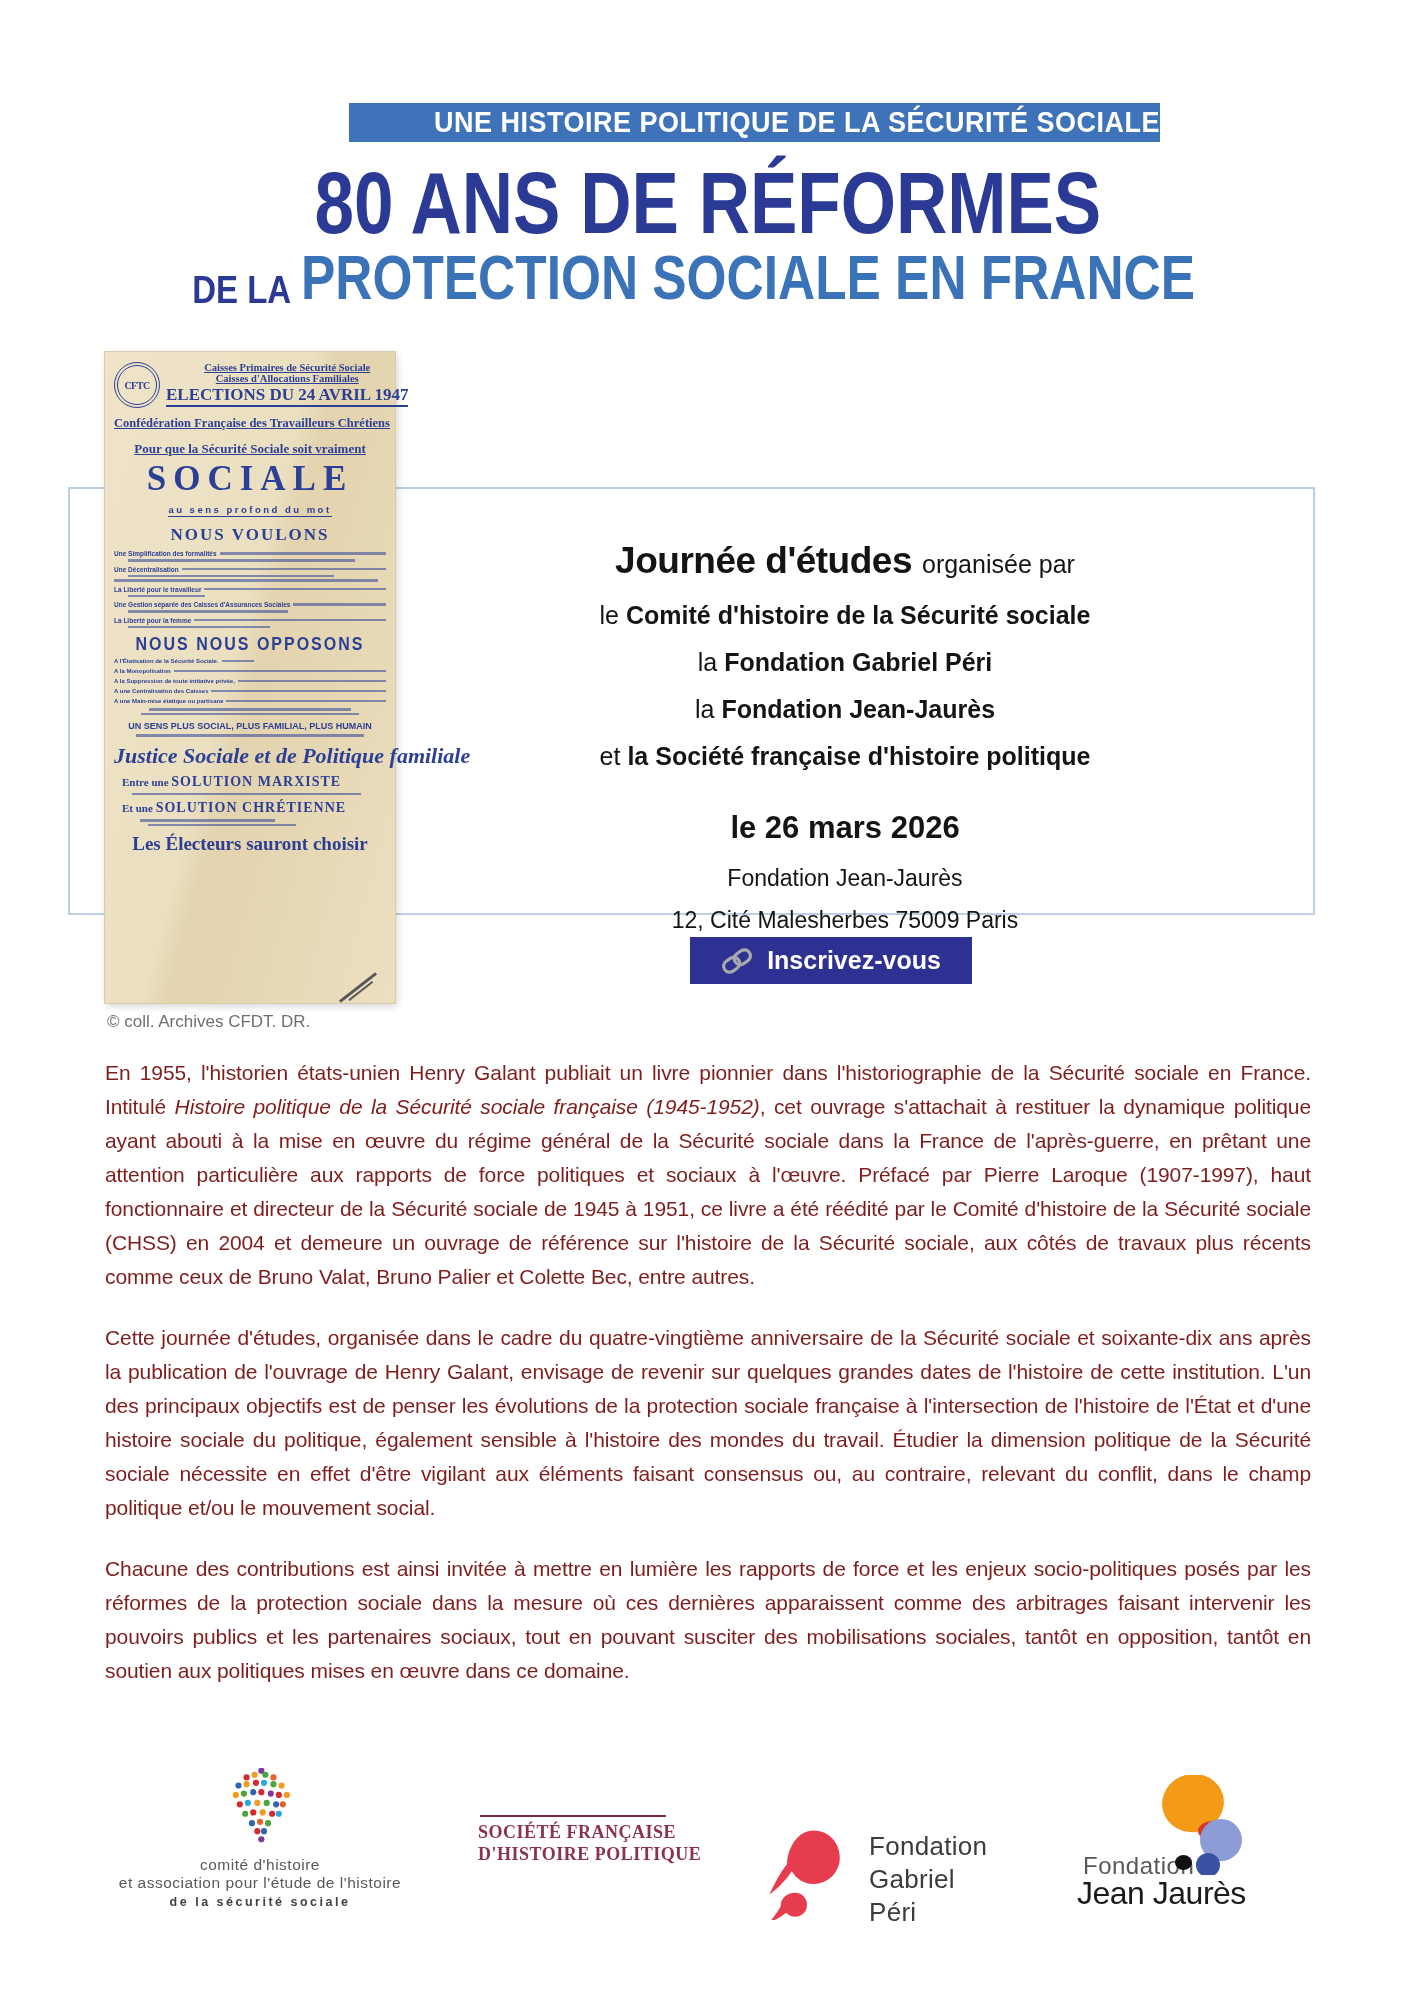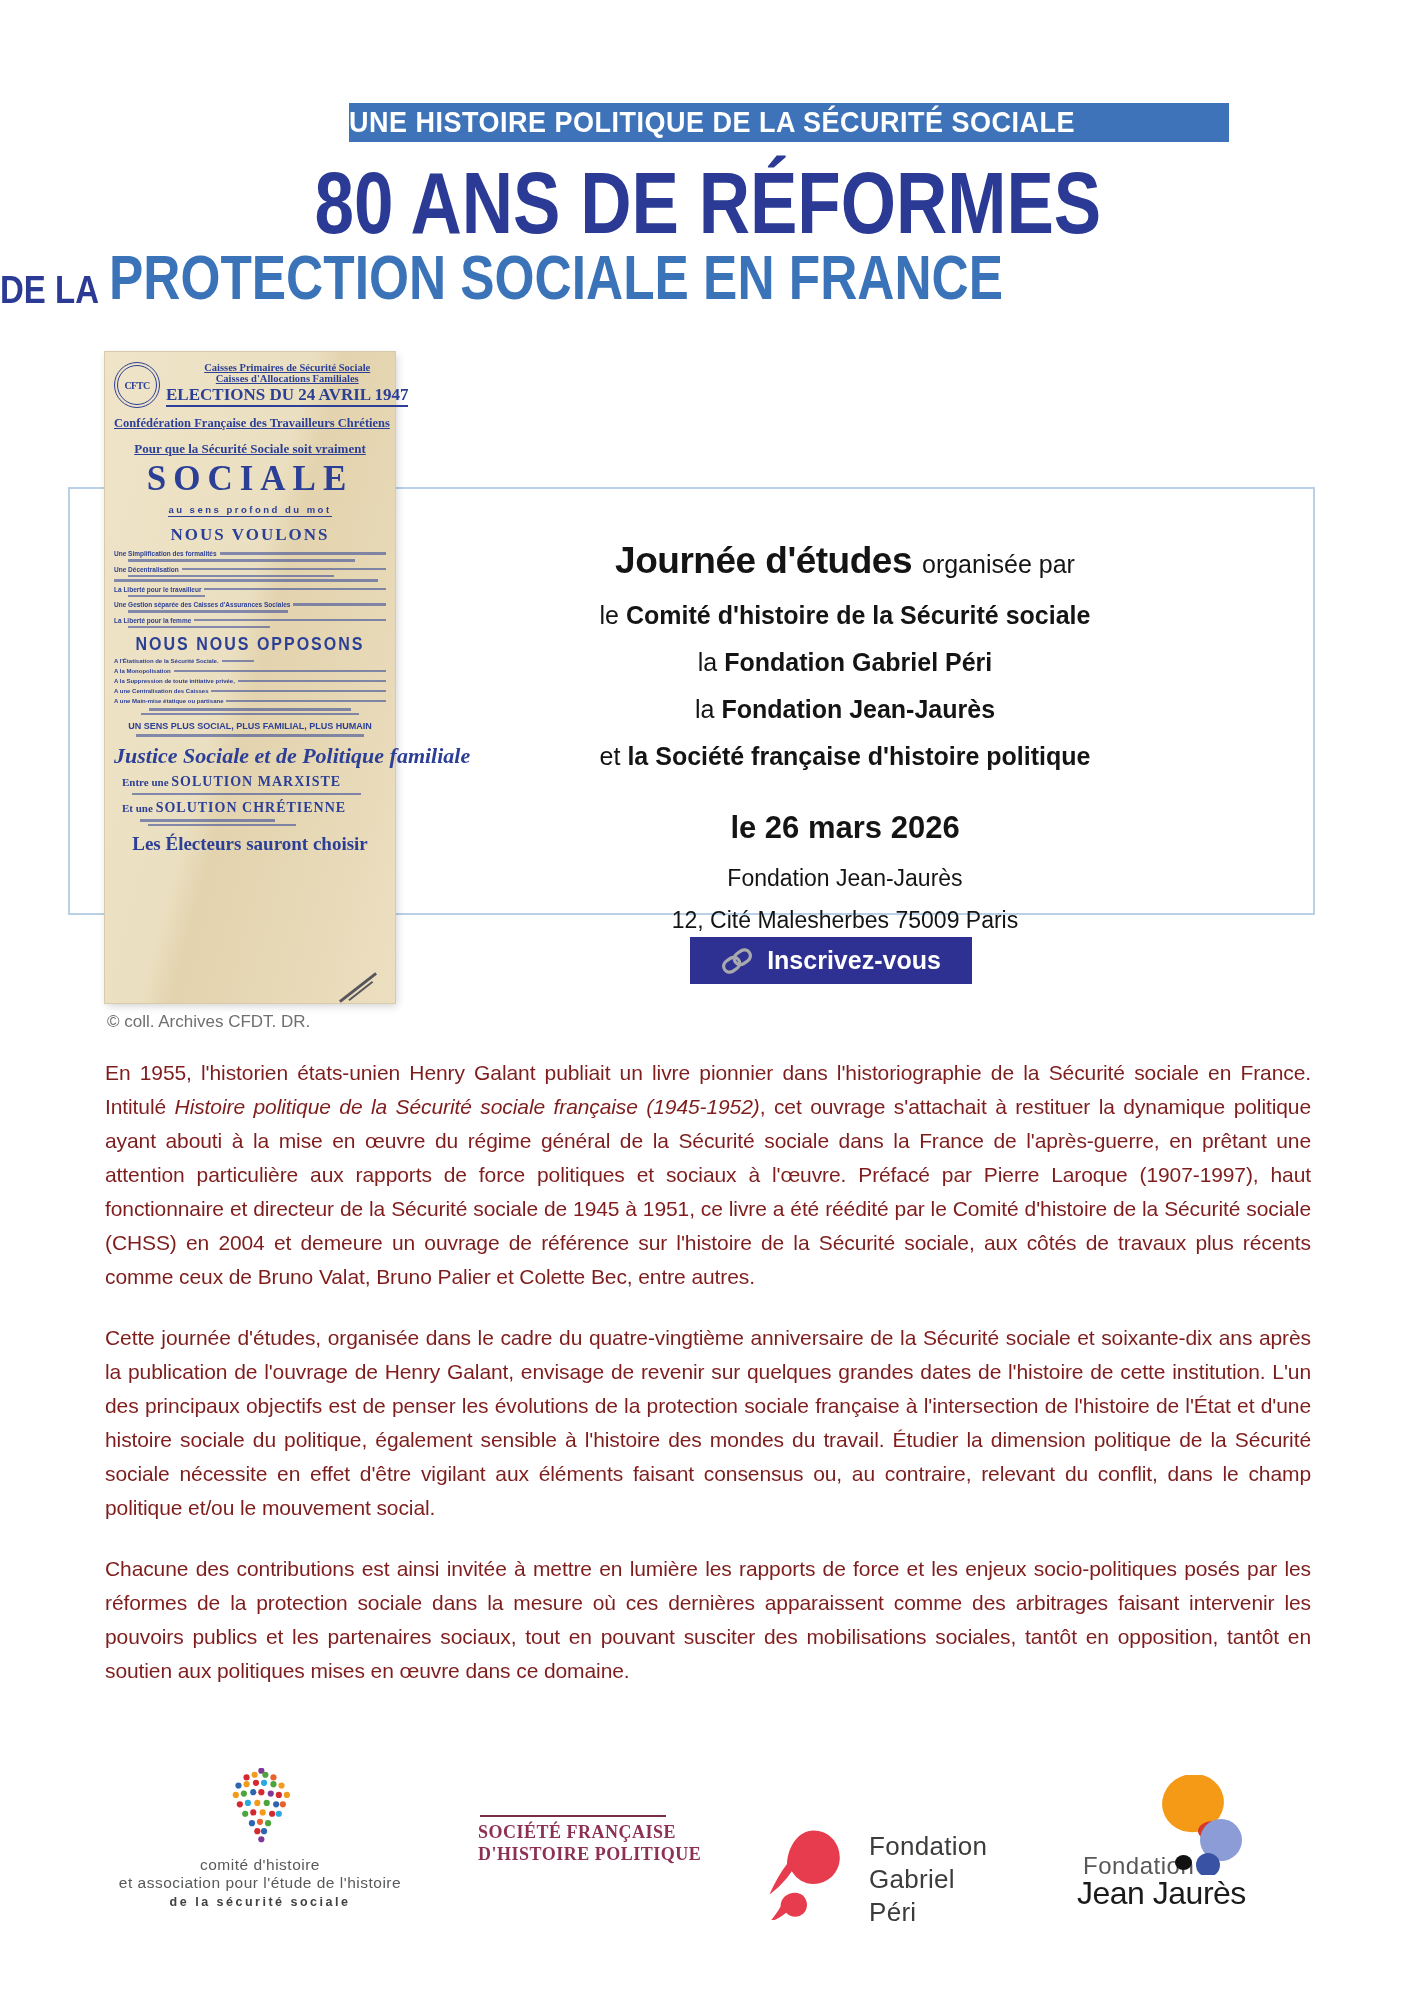--- a/index.html
+++ b/index.html
@@ -1,28 +1,28 @@
 <!DOCTYPE html>
 <html><head>
 <meta charset="utf-8">
 <style>
   html,body{margin:0;padding:0;background:#ffffff;}
   #page{position:relative;width:1415px;height:2000px;background:#ffffff;overflow:hidden;
         font-family:"Liberation Sans",sans-serif;color:#111;}
   .abs{position:absolute;}
 
   
-  #banner{left:349px;top:103px;width:880px;height:39px;background:#3e73b9;
-          display:flex;align-items:center;justify-content:flex-start;}
+  #banner{left:349px;top:103px;width:811px;height:39px;background:#3e73b9;
+          display:flex;align-items:center;justify-content:flex-end;}
   #banner span{color:#fff;font-weight:700;font-size:27px;letter-spacing:.5px;white-space:nowrap;
                transform:scaleY(1.12);}
   #title1{left:0;top:160px;width:1415px;text-align:center;}
   #title1 span{display:inline-block;color:#2b3a94;font-weight:700;font-size:74px;letter-spacing:0px;
                transform:scale(.96,1.18);transform-origin:center;white-space:nowrap;}
-  #title2{left:0;top:252px;width:1415px;white-space:nowrap;}
+  #title2{left:0;top:252px;width:1415px;text-align:center;white-space:nowrap;}
   #title2 .t2p{display:inline-block;color:#2b3a94;font-weight:700;font-size:33px;vertical-align:baseline;
                transform:scaleY(1.15);margin-right:10px;}
   #title2 .t2m{display:inline-block;color:#3b73b9;font-weight:700;font-size:53px;vertical-align:baseline;
                transform:scale(.97,1.18);transform-origin:left bottom;white-space:nowrap;}
 
   
   #eventbox{left:68px;top:487px;width:1243px;height:424px;border:2px solid #b9d0e6;background:#fff;z-index:1;}
   #eventcol{left:420px;top:540px;width:850px;text-align:center;z-index:2;}
   .ev-title{font-size:37px;font-weight:800;color:#141414;letter-spacing:-.5px;margin-top:47px;}
   .ev-title-suffix{font-size:25px;font-weight:400;color:#141414;margin-left:10px;}

